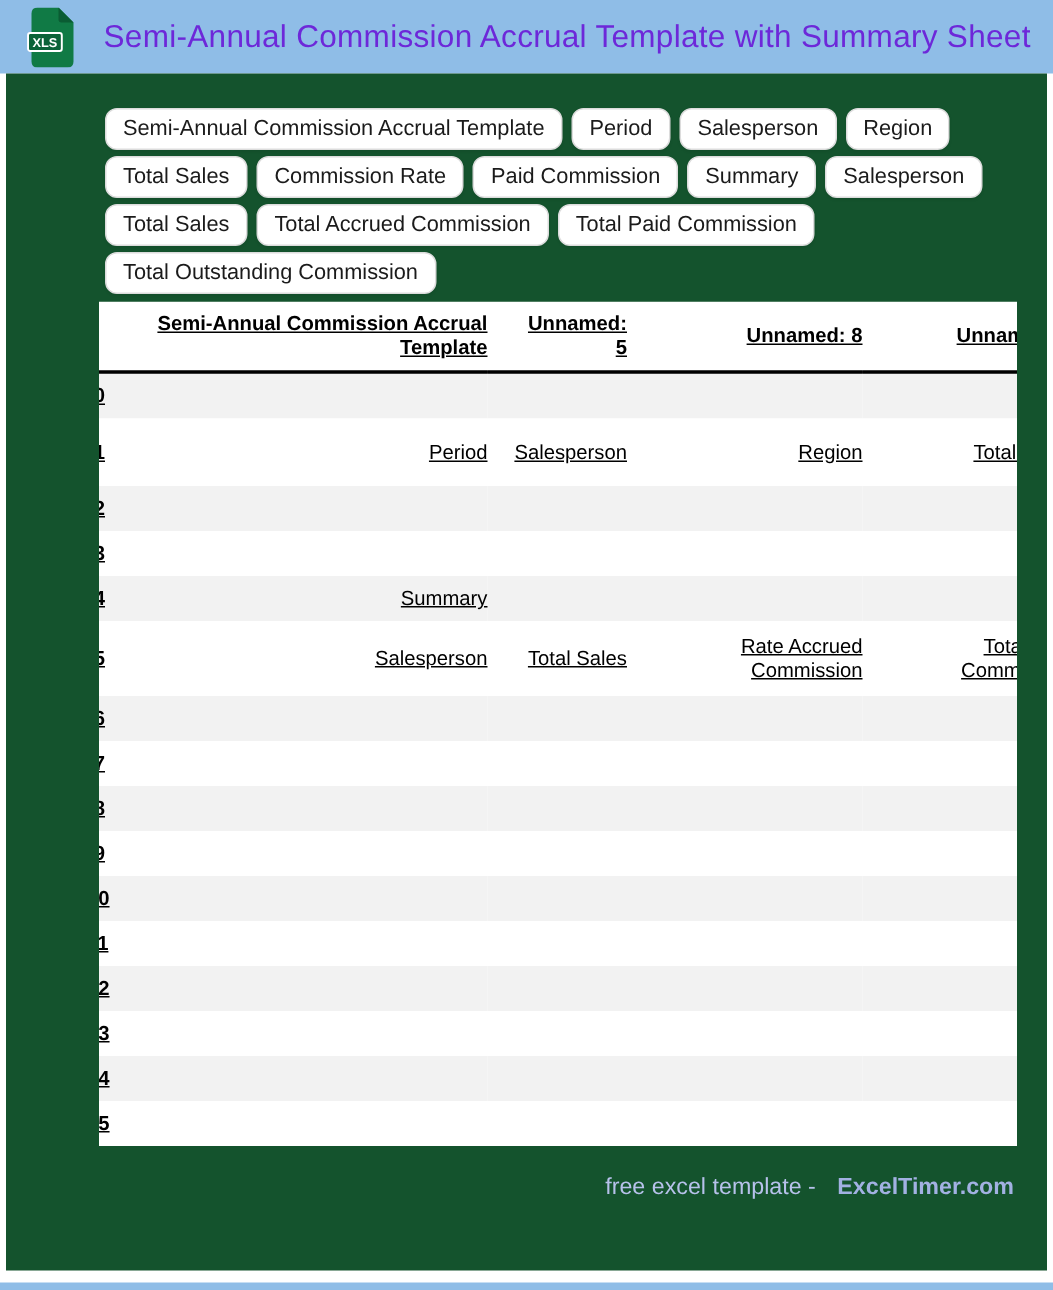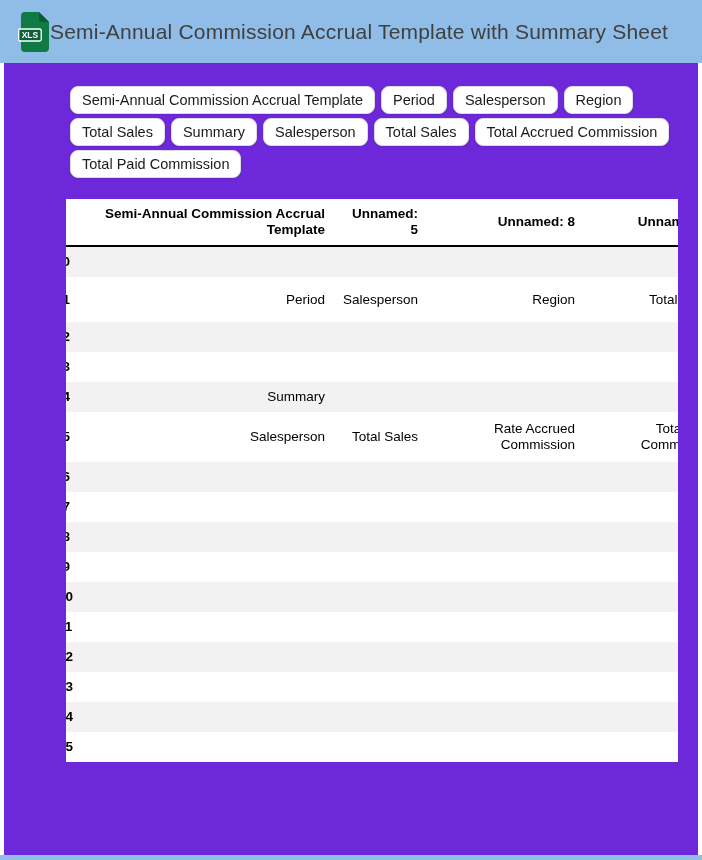--- a/index.html
+++ b/index.html
@@ -4,38 +4,39 @@
 <style>
   html,body{margin:0;padding:0;}
   body{
     width:702px;height:860px;
     background:#ffffff;
     font-family:"Liberation Sans",sans-serif;
     position:relative;overflow:hidden;
   }
   
   .top-bar{
-    width:702px;height:63px;
+    width:702px;height:49px;
     background:#8fbde7;
     display:flex;align-items:center;
   }
   .file-icon{margin-left:18px;flex:0 0 auto;display:block;}
   .page-title{
-    color:#404040;
+    margin-left:19px;
+    color:#6d28d9;
     font-size:21px;
     font-weight:400;
     letter-spacing:0.2px;
     white-space:nowrap;
   }
   
   .content{
     margin:0 4px;
     width:694px;
     height:798px;
-    background:#6d28d9;
+    background:#14532d;
     overflow:hidden;
   }
   
   .tags{
     margin-left:66px;
     padding-top:23px;
     width:620px;
     display:flex;flex-wrap:wrap;
     column-gap:6px;row-gap:4px;
   }
@@ -46,23 +47,24 @@
     padding:4px 11px;
     font-size:14.5px;
     line-height:18px;
     color:#1b1b1b;
     box-shadow:0 1px 2px rgba(0,0,0,0.07);
     white-space:nowrap;
   }
   
   .table-viewport{
     margin-left:62px;
-    margin-top:21px;
+    margin-top:5px;
     width:612px;
     overflow:hidden;
+    text-decoration:underline;
   }
   table.sheet{
     width:663px;
     margin-left:-14px;
     border-collapse:collapse;
     table-layout:fixed;
     background:#ffffff;
     font-size:13.5px;
     color:#000000;
   }
@@ -117,25 +119,28 @@
 
 <div class="content">
 
   <div class="tags">
 
   <div class="chip">Semi-Annual Commission Accrual Template</div>
       <div class="chip">Period</div>
       <div class="chip">Salesperson</div>
       <div class="chip">Region</div>
       <div class="chip">Total Sales</div>
+      <div class="chip">Commission Rate</div>
+      <div class="chip">Paid Commission</div>
       <div class="chip">Summary</div>
       <div class="chip">Salesperson</div>
       <div class="chip">Total Sales</div>
       <div class="chip">Total Accrued Commission</div>
       <div class="chip">Total Paid Commission</div>
+      <div class="chip">Total Outstanding Commission</div>
     </div>
 
   <div class="table-viewport">
     <table class="sheet">
       <colgroup>
         <col style="width:28px">
         <col style="width:245px">
         <col style="width:93px">
         <col style="width:157px">
         <col style="width:140px">
@@ -263,16 +268,20 @@
             <th>15</th>
             <td></td>
             <td></td>
             <td></td>
             <td></td>
           </tr>
         </tbody>
     </table>
   </div>
 
+  <div class="footer">
+    <span class="free">free excel template -</span>
+    <span class="brand">ExcelTimer.com</span>
+  </div>
 
 </div>
 
 <div class="bottom-bar"></div>
 
 </body></html>

